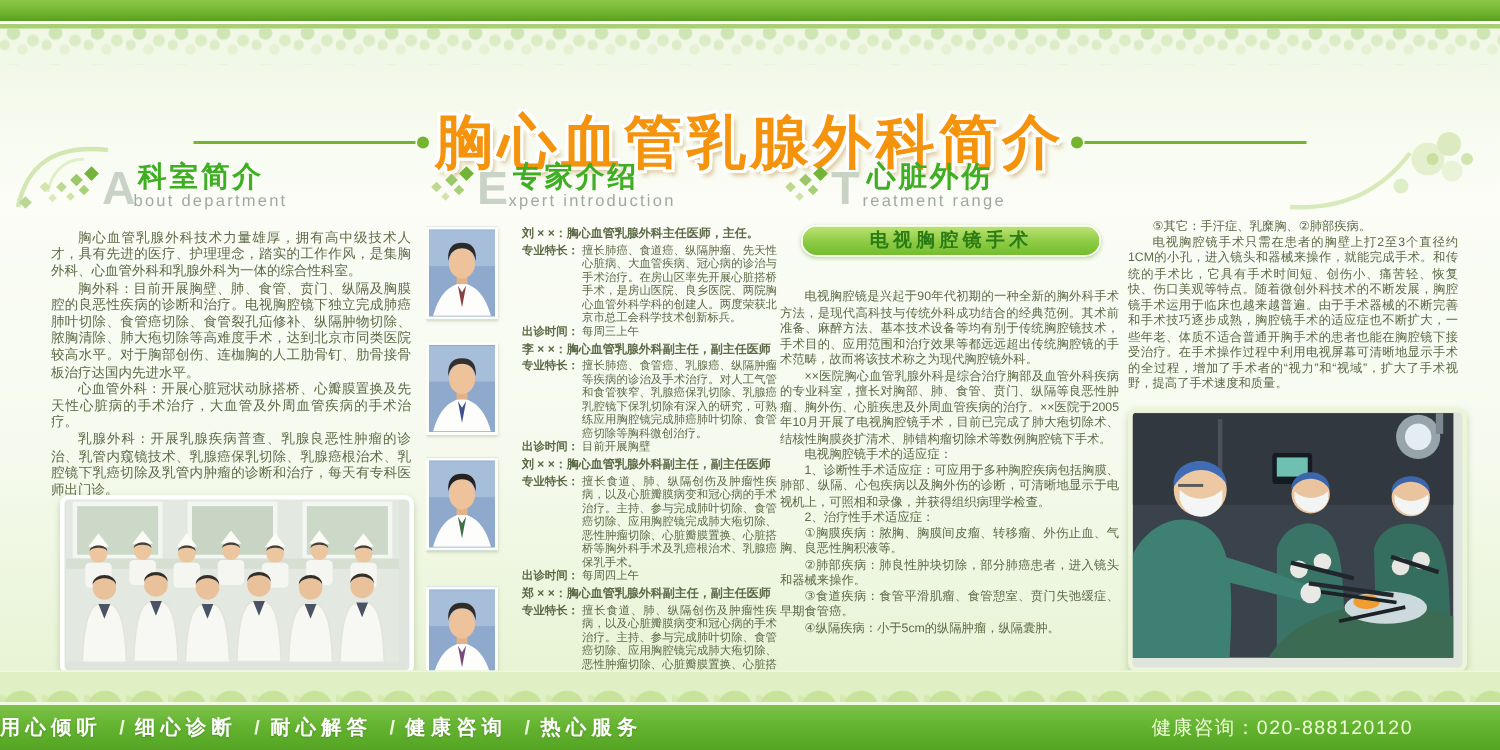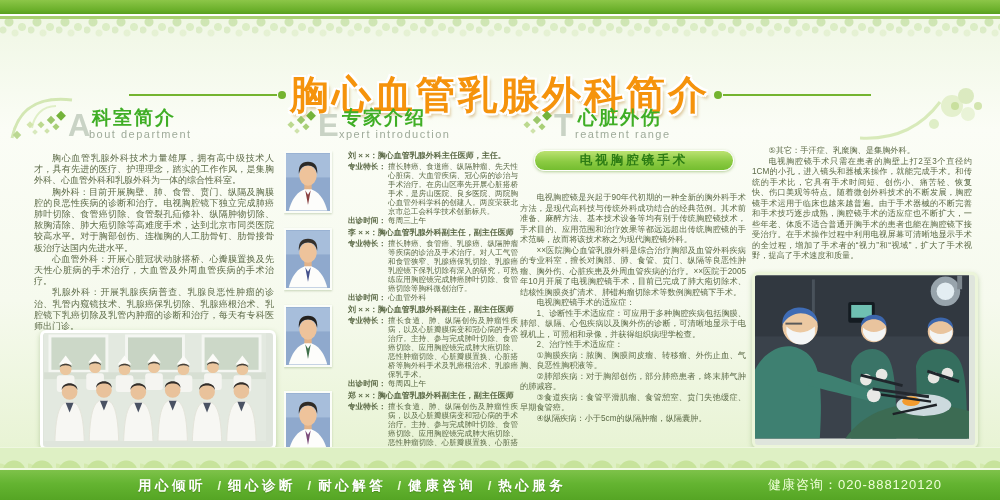--- a/index.html
+++ b/index.html
@@ -17,21 +17,21 @@
       radial-gradient(circle at 15px 14px, rgba(190,220,150,.30) 3px, transparent 4px);
     background-size:28px 24px;background-repeat:repeat-x;}
   .footband{position:absolute;left:0;bottom:30px;width:100%;height:22px;background:#def0c4;
     background-image:
       radial-gradient(circle at 14px 24px, #c7e39b 11px, transparent 12px),
       radial-gradient(circle at 0px 24px, #d3e9ad 8px, transparent 9px);
     background-size:28px 22px;background-repeat:repeat-x;border-top:1px solid #eff7e0;}
   .footbar{position:absolute;left:0;bottom:0;width:100%;height:30px;
     background:linear-gradient(180deg,#7ec24a 0%,#64b431 45%,#55a524 100%);
     border-top:2px solid #f0f9e2;display:flex;align-items:center;}
-  .slogans{display:flex;align-items:center;padding-left:138px;}
+  .slogans{display:flex;align-items:center;}
   .slog{color:#fff;font-size:13.5px;font-weight:bold;letter-spacing:3.5px;text-shadow:0 1px 1px rgba(60,110,20,.5);}
   .sep{color:#eef9dc;font-size:13px;margin:0 7px;font-weight:bold;}
   .slogan-item:last-child .sep{display:none;}
   .hotline{position:absolute;right:58px;bottom:6px;color:#f0ffda;font-size:13px;letter-spacing:1px;}
   
   .title-row{position:absolute;left:0;top:68px;width:100%;display:flex;align-items:center;justify-content:center;gap:13px;}
   .tline{width:148px;height:2px;background:var(--bar_green,#74b42f);position:relative;}
   .tline.l::after,.tline.r::before{content:"";position:absolute;top:-3px;width:8px;height:8px;border-radius:50%;background:var(--bar_green,#74b42f);}
   .tline.l::after{right:-9px;} .tline.r::before{left:-9px;}
   .title{font-size:39px;font-weight:bold;letter-spacing:3px;color:var(--title_orange,#f5930c);
@@ -218,21 +218,21 @@
           </svg>
         </div>
         <div class="einfo">
           <p class="ename">李 × ×：胸心血管乳腺外科副主任，副主任医师</p>
           <div class="erow">
             <span class="elabel">专业特长：</span>
             <span class="etext">擅长肺癌、食管癌、乳腺癌、纵隔肿瘤等疾病的诊治及手术治疗。对人工气管和食管狭窄、乳腺癌保乳切除、乳腺癌乳腔镜下保乳切除有深入的研究，可熟练应用胸腔镜完成肺癌肺叶切除、食管癌切除等胸科微创治疗。</span>
           </div>
           <div class="erow">
             <span class="elabel">出诊时间：</span>
-            <span class="etext">心血管外科</span>
+            <span class="etext">目前开展胸壁</span>
           </div>
         </div>
       </article>
         <article class="expert" style="--i: 2;">
         <div class="portrait">
           <svg width="44" height="58" viewBox="0 0 48 62">
             <rect width="48" height="62" fill="#8fa9cd"></rect>
             <rect width="48" height="26" fill="#a7bedb"></rect>
             <rect x="20" y="30" width="8" height="10" fill="#e2b288"></rect>
             <path d="M3 62 C8 44 17 39 24 39 C31 39 40 44 45 62 Z" style="fill:#fdfdfb"></path>
@@ -296,29 +296,29 @@
       <span class="en">reatment  range</span>
     </header>
     <div class="badge">电视胸腔镜手术</div>
     <div class="body-list">
         <p style="--i: 0;">电视胸腔镜是兴起于90年代初期的一种全新的胸外科手术方法，是现代高科技与传统外科成功结合的经典范例。其术前准备、麻醉方法、基本技术设备等均有别于传统胸腔镜技术，手术目的、应用范围和治疗效果等都远远超出传统胸腔镜的手术范畴，故而将该技术称之为现代胸腔镜外科。</p>
         <p style="--i: 1;">××医院胸心血管乳腺外科是综合治疗胸部及血管外科疾病的专业科室，擅长对胸部、肺、食管、贲门、纵隔等良恶性肿瘤、胸外伤、心脏疾患及外周血管疾病的治疗。××医院于2005年10月开展了电视胸腔镜手术，目前已完成了肺大疱切除术、结核性胸膜炎扩清术、肺错构瘤切除术等数例胸腔镜下手术。</p>
         <p style="--i: 2;">电视胸腔镜手术的适应症：</p>
         <p style="--i: 3;">1、诊断性手术适应症：可应用于多种胸腔疾病包括胸膜、肺部、纵隔、心包疾病以及胸外伤的诊断，可清晰地显示于电视机上，可照相和录像，并获得组织病理学检查。</p>
         <p style="--i: 4;">2、治疗性手术适应症：</p>
         <p style="--i: 5;">①胸膜疾病：脓胸、胸膜间皮瘤、转移瘤、外伤止血、气胸、良恶性胸积液等。</p>
-        <p style="--i: 6;">②肺部疾病：对于胸部创伤，部分肺癌患者，终末肺气肿的肺减容。</p>
+        <p style="--i: 6;">②肺部疾病：肺良性肿块切除，部分肺癌患者，进入镜头和器械来操作。</p>
         <p style="--i: 7;">③食道疾病：食管平滑肌瘤、食管憩室、贲门失弛缓症、早期食管癌。</p>
         <p style="--i: 8;">④纵隔疾病：小于5cm的纵隔肿瘤，纵隔囊肿。</p>
       </div>
   </div>
 
   <div class="section" id="sec-cont" style="left:752px;top:146px;width:222px">
     <div class="body-list">
-        <p style="--i: 0;">⑤其它：手汗症、乳糜胸、是集胸外科。</p>
+        <p style="--i: 0;">⑤其它：手汗症、乳糜胸、②肺部疾病。</p>
         <p style="--i: 1;">电视胸腔镜手术只需在患者的胸壁上打2至3个直径约1CM的小孔，进入镜头和器械来操作，就能完成手术。和传统的手术比，它具有手术时间短、创伤小、痛苦轻、恢复快、伤口美观等特点。随着微创外科技术的不断发展，胸腔镜手术运用于临床也越来越普遍。由于手术器械的不断完善和手术技巧逐步成熟，胸腔镜手术的适应症也不断扩大，一些年老、体质不适合普通开胸手术的患者也能在胸腔镜下接受治疗。在手术操作过程中利用电视屏幕可清晰地显示手术的全过程，增加了手术者的“视力”和“视域”，扩大了手术视野，提高了手术速度和质量。</p>
       </div>
   </div>
 
   <div class="photo-frame" id="surgery-photo">
     <svg width="214" height="164" viewBox="0 0 218 166">
       <rect width="218" height="166" fill="#3a424b"></rect>
       <rect width="218" height="62" fill="#313840"></rect>
       <rect x="58" y="4" width="3" height="54" fill="#49525b"></rect>
       <circle cx="194" cy="16" r="15" fill="#98a4ac"></circle>

